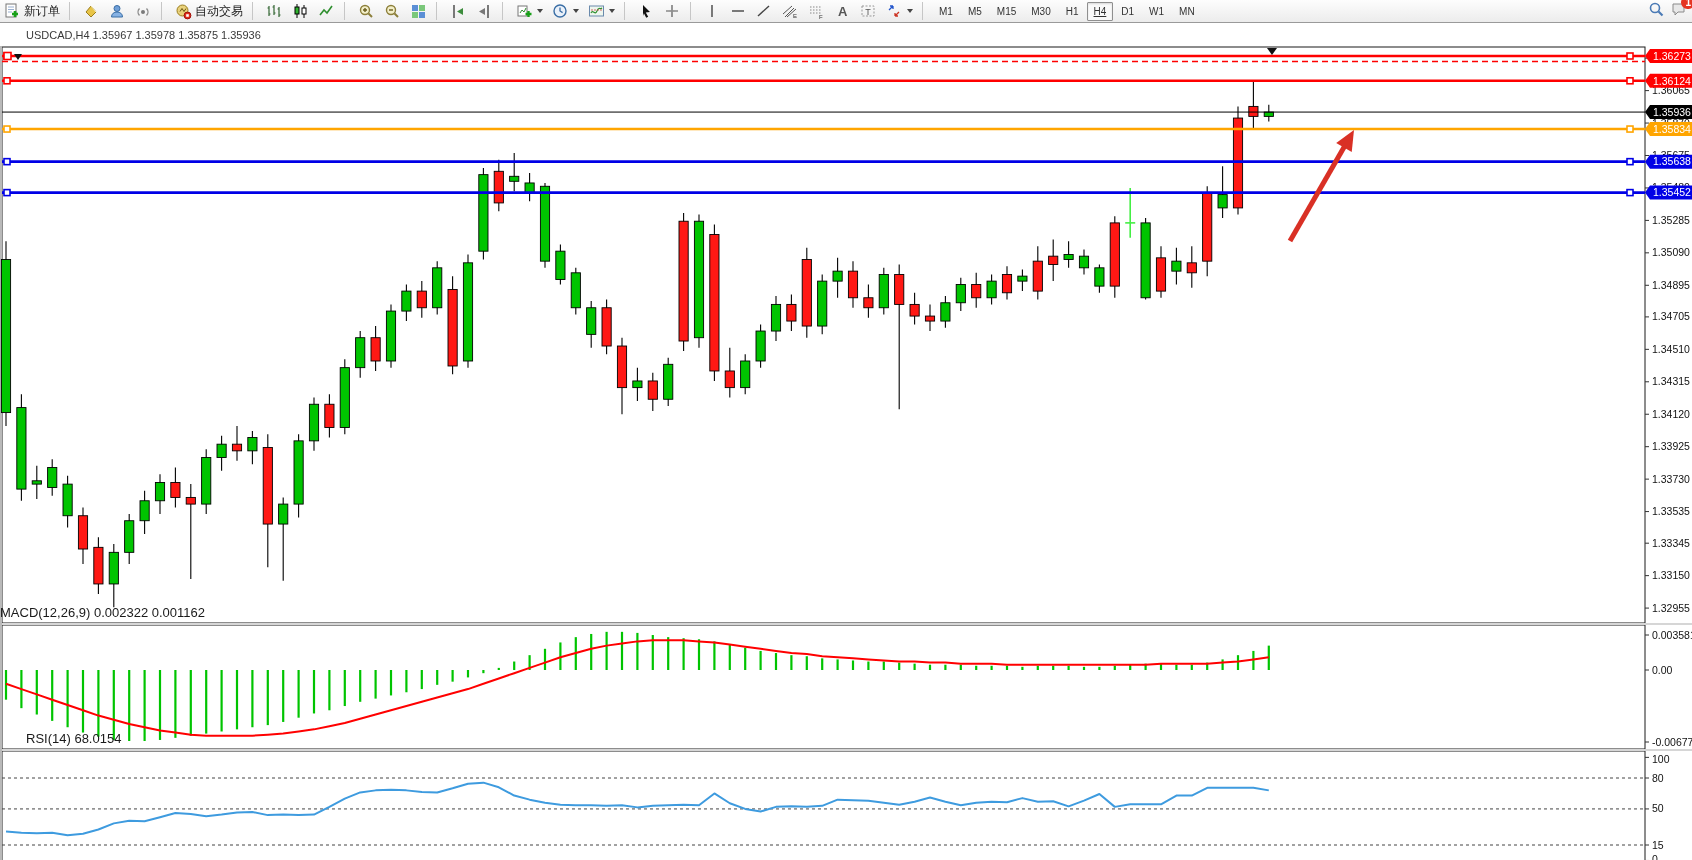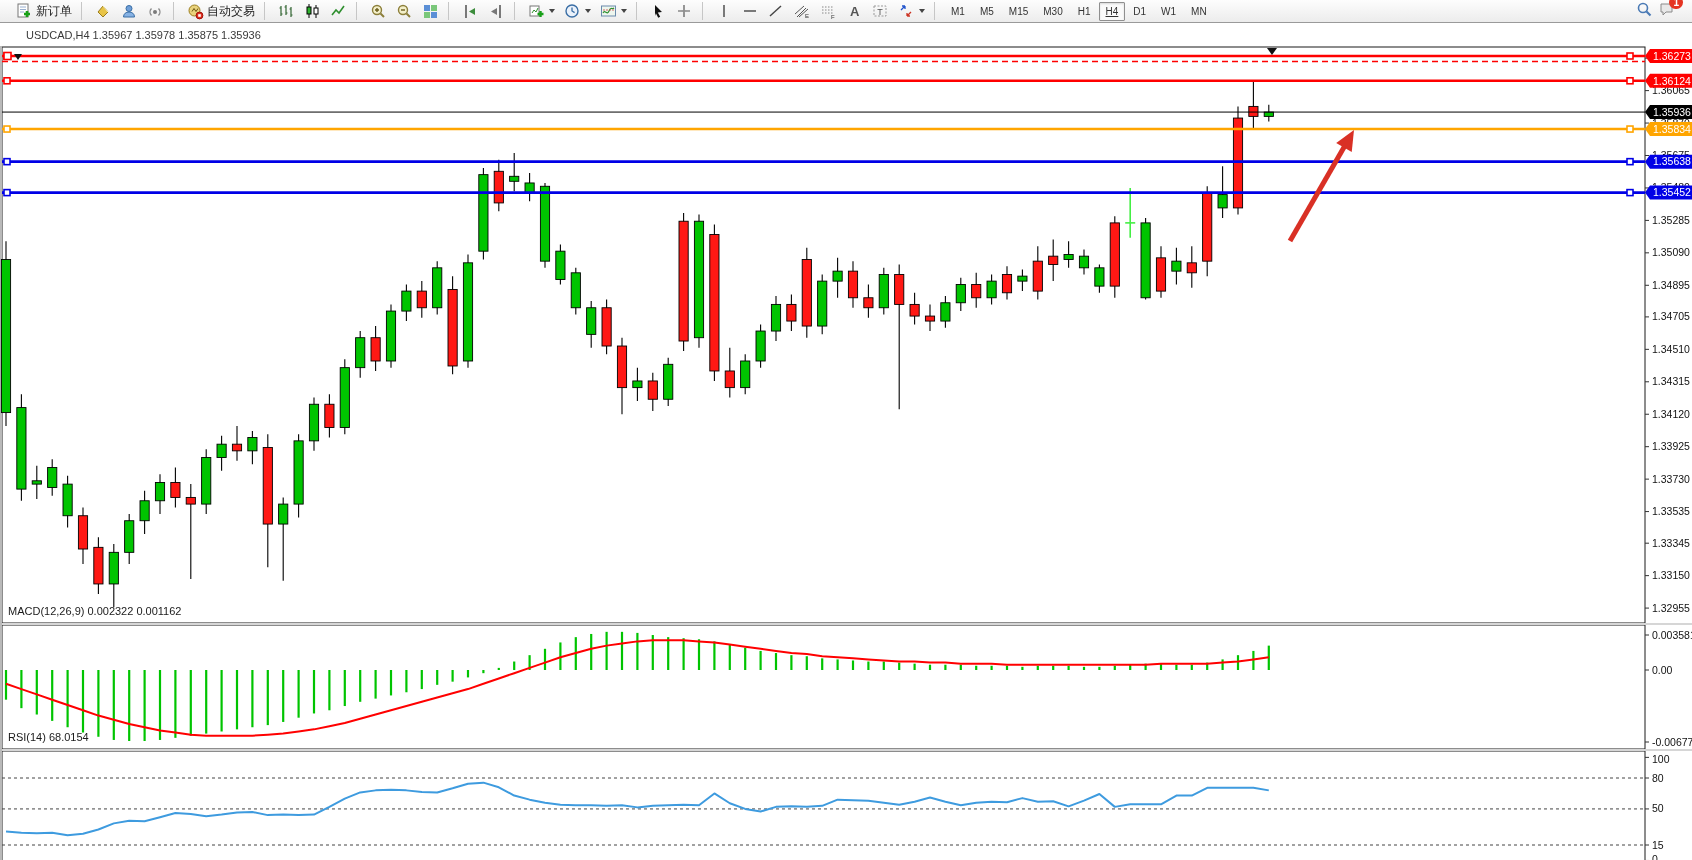--- a/index.html
+++ b/index.html
@@ -1,39 +1,39 @@
 <!DOCTYPE html>
 <html><head>
 <meta charset="utf-8">
 <style>
   * { margin:0; padding:0; box-sizing:border-box; }
   html,body { width:1692px; height:860px; overflow:hidden;
     font-family:"Liberation Sans","DejaVu Sans",sans-serif; background:#ffffff; }
   
   #toolbar { position:absolute; left:0; top:0; width:1692px; height:23px;
     background:linear-gradient(#fdfdfd,#ececec); border-bottom:1px solid #9a9a9a;
-    display:flex; align-items:center; padding:0 12px; gap:1px; z-index:30;justify-content:space-between; }
+    display:flex; align-items:center; padding:0 0; gap:1px; z-index:30;justify-content:space-between; }
   .tbtn { height:20px; min-width:22px; display:flex; align-items:center; gap:3px;
     padding:0 3px; border:1px solid transparent; border-radius:2px; cursor:default; }
   .tbtn .lbl { font-size:12px; color:#222; white-space:nowrap; }
   .tsep { width:6px; height:18px; border-left:1px solid #c6c6c6; margin:0 3px 0 4px; }
   .caret { width:0; height:0; border-left:3px solid transparent; border-right:3px solid transparent;
     border-top:4px solid #444; margin-left:1px; }
   .tf { height:19px; padding:0 6px; font-size:10px; color:#333; display:flex; align-items:center;
     border:1px solid transparent; border-radius:1px; }
   .tf.active { background:#fafafa; border:1px solid #8f8f8f; box-shadow:inset 0 1px 2px #00000022;text-decoration:underline; }
   #tb-right { margin-left:auto; display:flex; align-items:center; gap:6px; padding-right:4px; }
   .badge { position:absolute; top:-5px; right:-7px; background:#e53422; color:#fff;
     font-size:10px; font-weight:bold; border-radius:8px; padding:0 4px; line-height:13px; }
   
   #chart-area { position:absolute; left:0; top:23px; width:1392px; height:837px; background:#fff; }
   #chart-title { position:absolute; left:26px; top:6px; font-size:11px; color:#3a3a3a; z-index:1; }
-  #macd-label, #rsi-label { position:absolute; left:8px; font-size:11px; color:#1a1a1a; z-index:5; }
+  #macd-label, #rsi-label { position:absolute; left:0; font-size:13px; color:#1a1a1a; z-index:5; }
   #macd-label { top:582px; }
-  #rsi-label  { top:708px; }
+  #rsi-label  { top:708px;padding-left:26px; }
   svg#plot { position:absolute; left:0; top:0; z-index:4; }
   text { font-family:"Liberation Sans","DejaVu Sans",sans-serif; }
 </style>
 </head>
 <body>
 
 <div id="toolbar">
     <div class="tbtn">
       <svg width="17" height="17" viewBox="0 0 17 17">
         <rect x="2" y="1" width="10" height="13" fill="#fff" stroke="#777"></rect>

